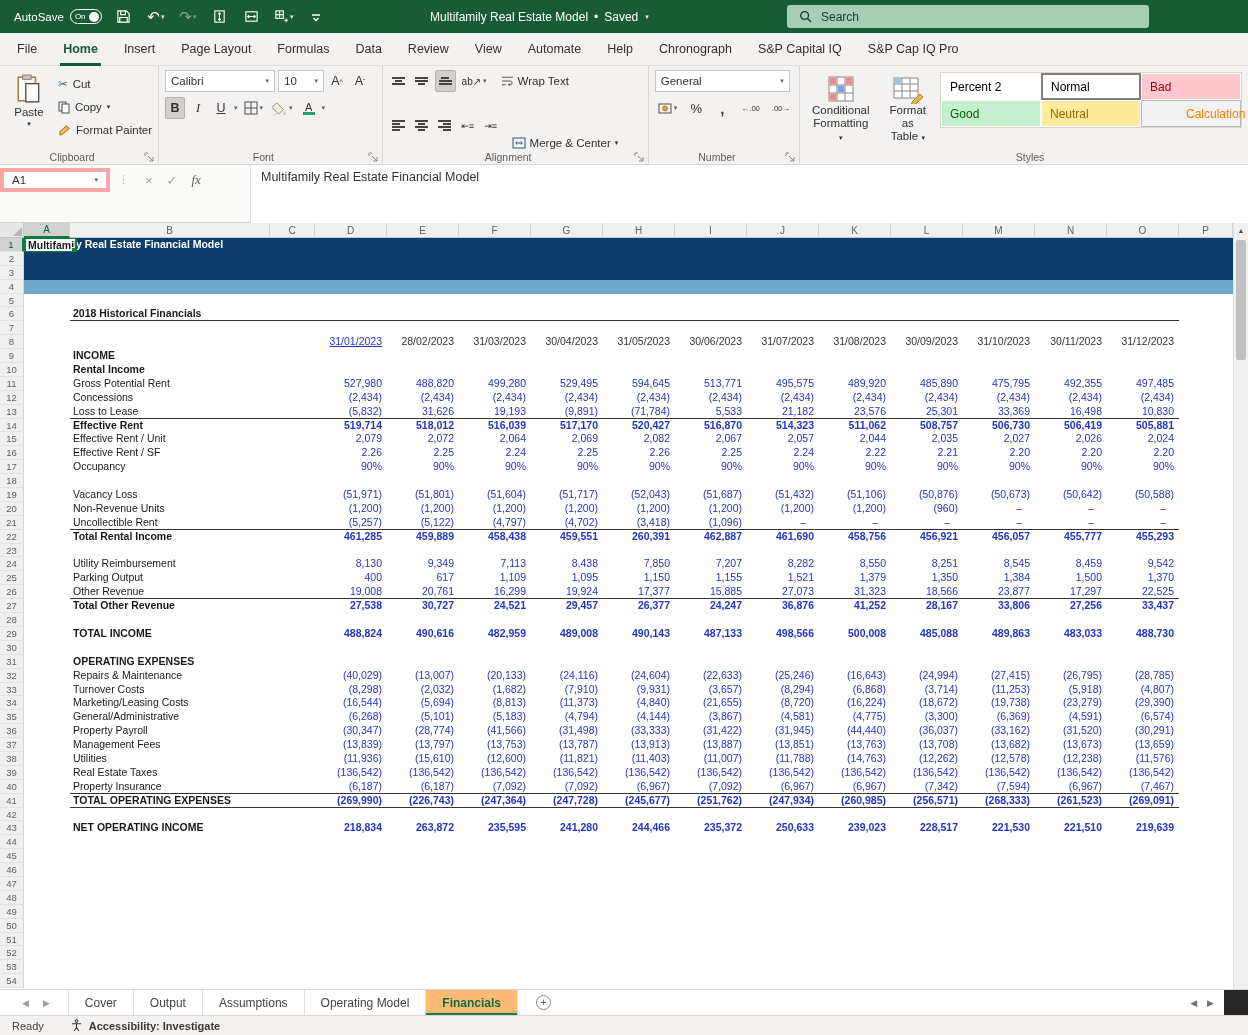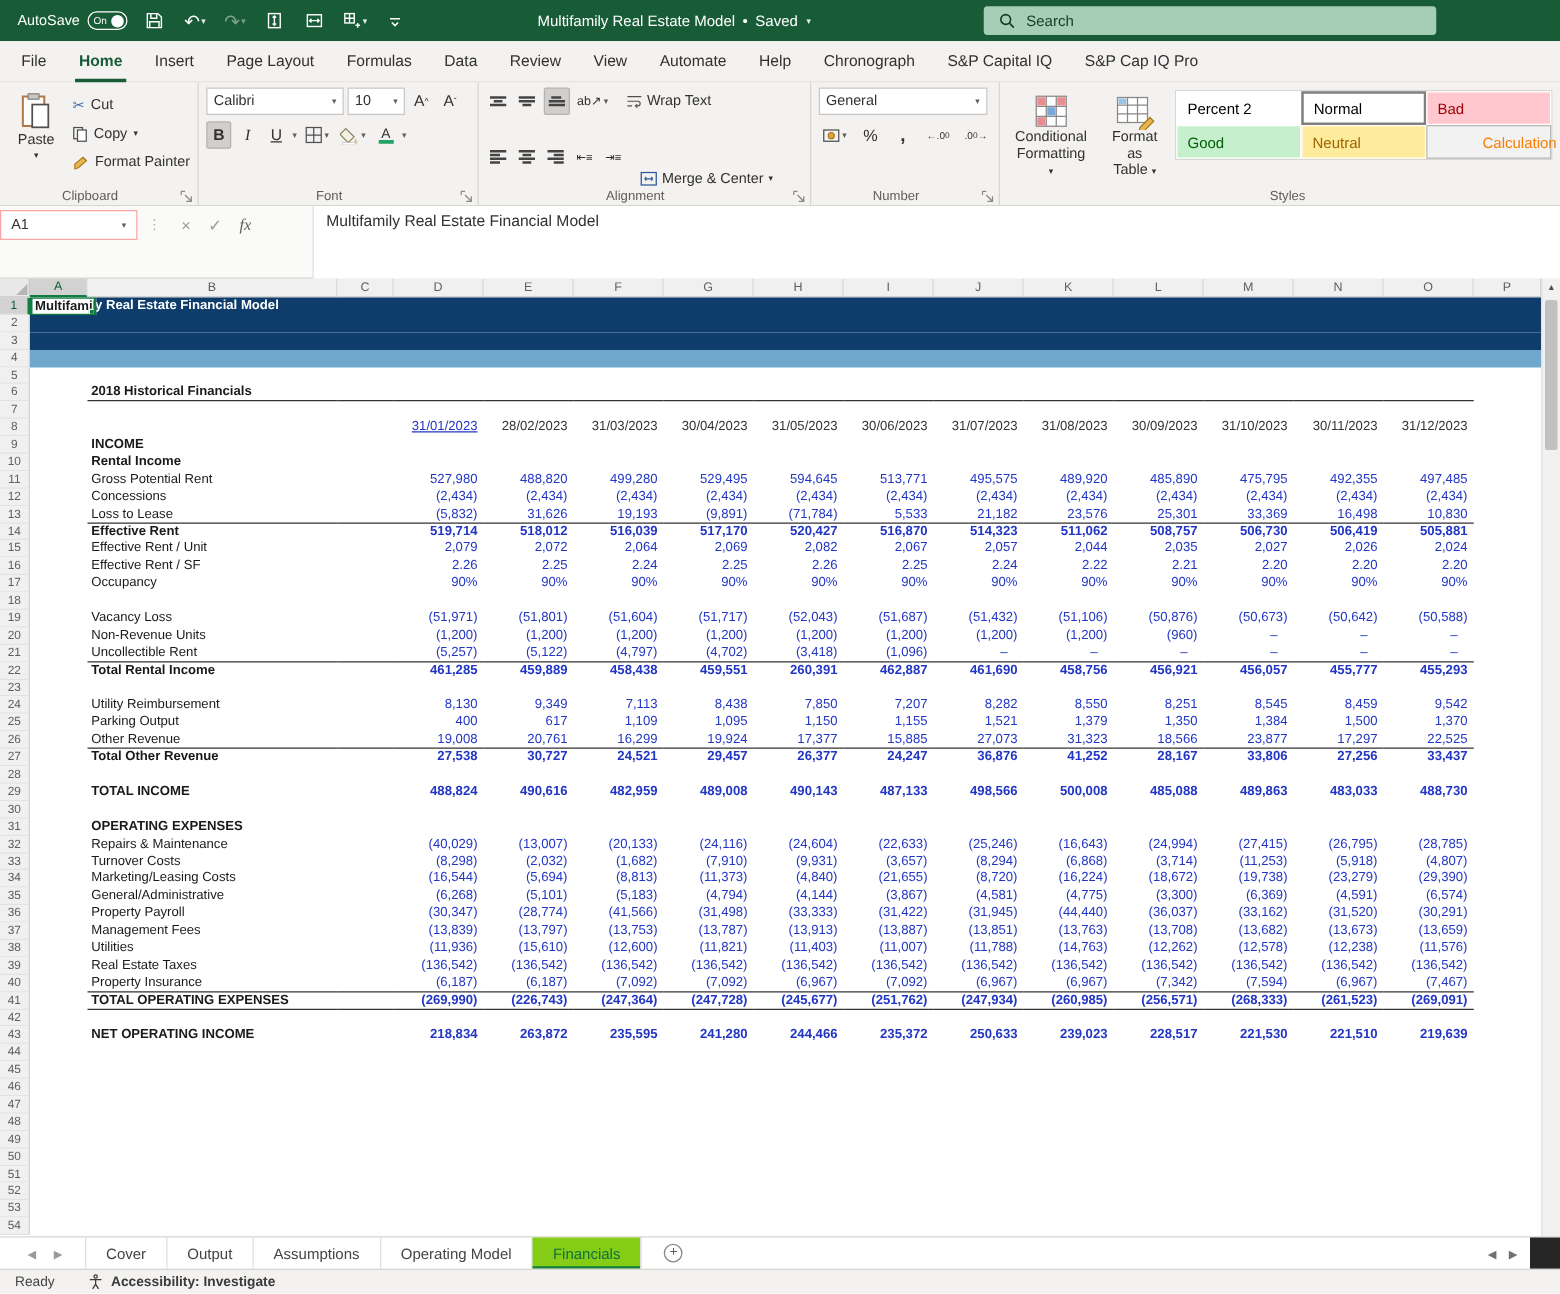--- a/index.html
+++ b/index.html
@@ -56,21 +56,21 @@
   .gallery { display:grid; grid-template-columns:100px 100px 100px; grid-auto-rows:27px; border:1px solid #d8d6d3; background:#fff; }
   .gcell { display:flex; align-items:center; padding-left:8px; font-size:12px; border:1px solid #fff; }
   .gcell.sel { border:2px solid #808080; }
   .gcell.bad { background:#ffc7ce; color:#9c0006; }
   .gcell.good { background:#c6efce; color:#006100; }
   .gcell.neutral { background:#ffeb9c; color:#9c6500; }
   .gcell.calc { background:#f2f2f2; color:#fa7d00; border:1px solid #b8b8b8;padding-left:44px; }
 
   
   .formulabar { position:absolute; top:165px; left:0; width:1248px; height:58px; background:#fafaf9; border-bottom:1px solid #d4d2cf; }
-  .namebox { position:absolute; left:0; top:3px; width:110px; height:24px; background:#fff; border:1px solid #fca5a5; display:flex; align-items:center; justify-content:space-between; padding:0 8px; font-size:11.5px; color:#323130; }
+  .namebox { position:absolute; left:0; top:3px; width:110px; height:24px; background:#fff; border:4px solid #fca5a5; display:flex; align-items:center; justify-content:space-between; padding:0 8px; font-size:11.5px; color:#323130; }
   .fb-dots { position:absolute; left:118px; top:8px; color:#b5b3b0; font-size:11px; }
   .fb-btns { position:absolute; left:135px; top:3px; display:flex; align-items:center; gap:14px; height:24px; padding:0 10px; }
   .fb-btns .x, .fb-btns .ck { color:#a19f9d; font-size:13px; }
   .fb-btns .fx { color:#605e5c; font-style:italic; font-size:13px; font-family:"Liberation Serif",serif; }
   .fb-input { position:absolute; left:250px; top:0; width:998px; height:58px; background:#fff; border-left:1px solid #e0deda; font-size:12.5px; color:#323130; padding:5px 10px; }
 
   
   .grid { position:absolute; top:223px; left:0; width:1233px; }
   .colheads { display:flex; height:15px; }
   .corner { width:24px; height:15px; background:#e8e8e8; border-right:1px solid #c6c6c6; border-bottom:1px solid #c6c6c6; position:relative; }
@@ -100,21 +100,21 @@
   .vscroll { position:absolute; top:223px; right:0; width:15px; height:766px; background:#f1f1f1; border-left:1px solid #e0e0e0; }
   .vscroll .up { height:15px; display:flex; align-items:center; justify-content:center; font-size:7px; color:#505050; }
   .vscroll .thumb { margin:2px 2px; height:120px; background:#c1c1c1; border-radius:2px; }
 
   
   .sheetbar { position:absolute; top:989px; left:0; width:1248px; height:26px; background:#fff; border-top:1px solid #d8d6d3; display:flex; align-items:stretch; }
   .snav { display:flex; align-items:center; gap:14px; padding:0 18px 0 22px; color:#9a9a9a; font-size:9px; }
   .stabs { display:flex; align-items:stretch; }
   .stab { display:flex; align-items:center; padding:0 16px; font-size:12px; color:#444; border-right:1px solid #e1dfdd; position:relative; white-space:nowrap; }
   .stab:first-child { border-left:1px solid #e1dfdd; }
-  .stab.active { color:#0e703c; font-weight:normal; background:#84cc16; }
+  .stab.active { color:#0e703c; font-weight:bold; background:#fdba74; }
   .stab.active::after { content:""; position:absolute; left:0; right:0; bottom:0; height:2px; background:#107c41; }
   .addsheet { display:flex; align-items:center; padding:0 18px; }
   .pluscirc { width:15px; height:15px; border:1px solid #8a8886; border-radius:50%; color:#605e5c; font-size:11px; line-height:13px; text-align:center; }
   .sheetbar-right { margin-left:auto; display:flex; align-items:center; gap:10px; padding-right:0; color:#707070; font-size:9px; }
   .hthumb { width:24px; height:26px; background:#262626; }
 
   
   .statusbar { position:absolute; top:1015px; left:0; width:1248px; height:20px; background:#f3f2f1; border-top:1px solid #d8d6d3; display:flex; align-items:center; gap:26px; padding-left:12px; font-size:11px; color:#444; }
   .acc { display:flex; align-items:center; gap:6px; font-weight:bold; color:#3a3a3a; }
 </style>

